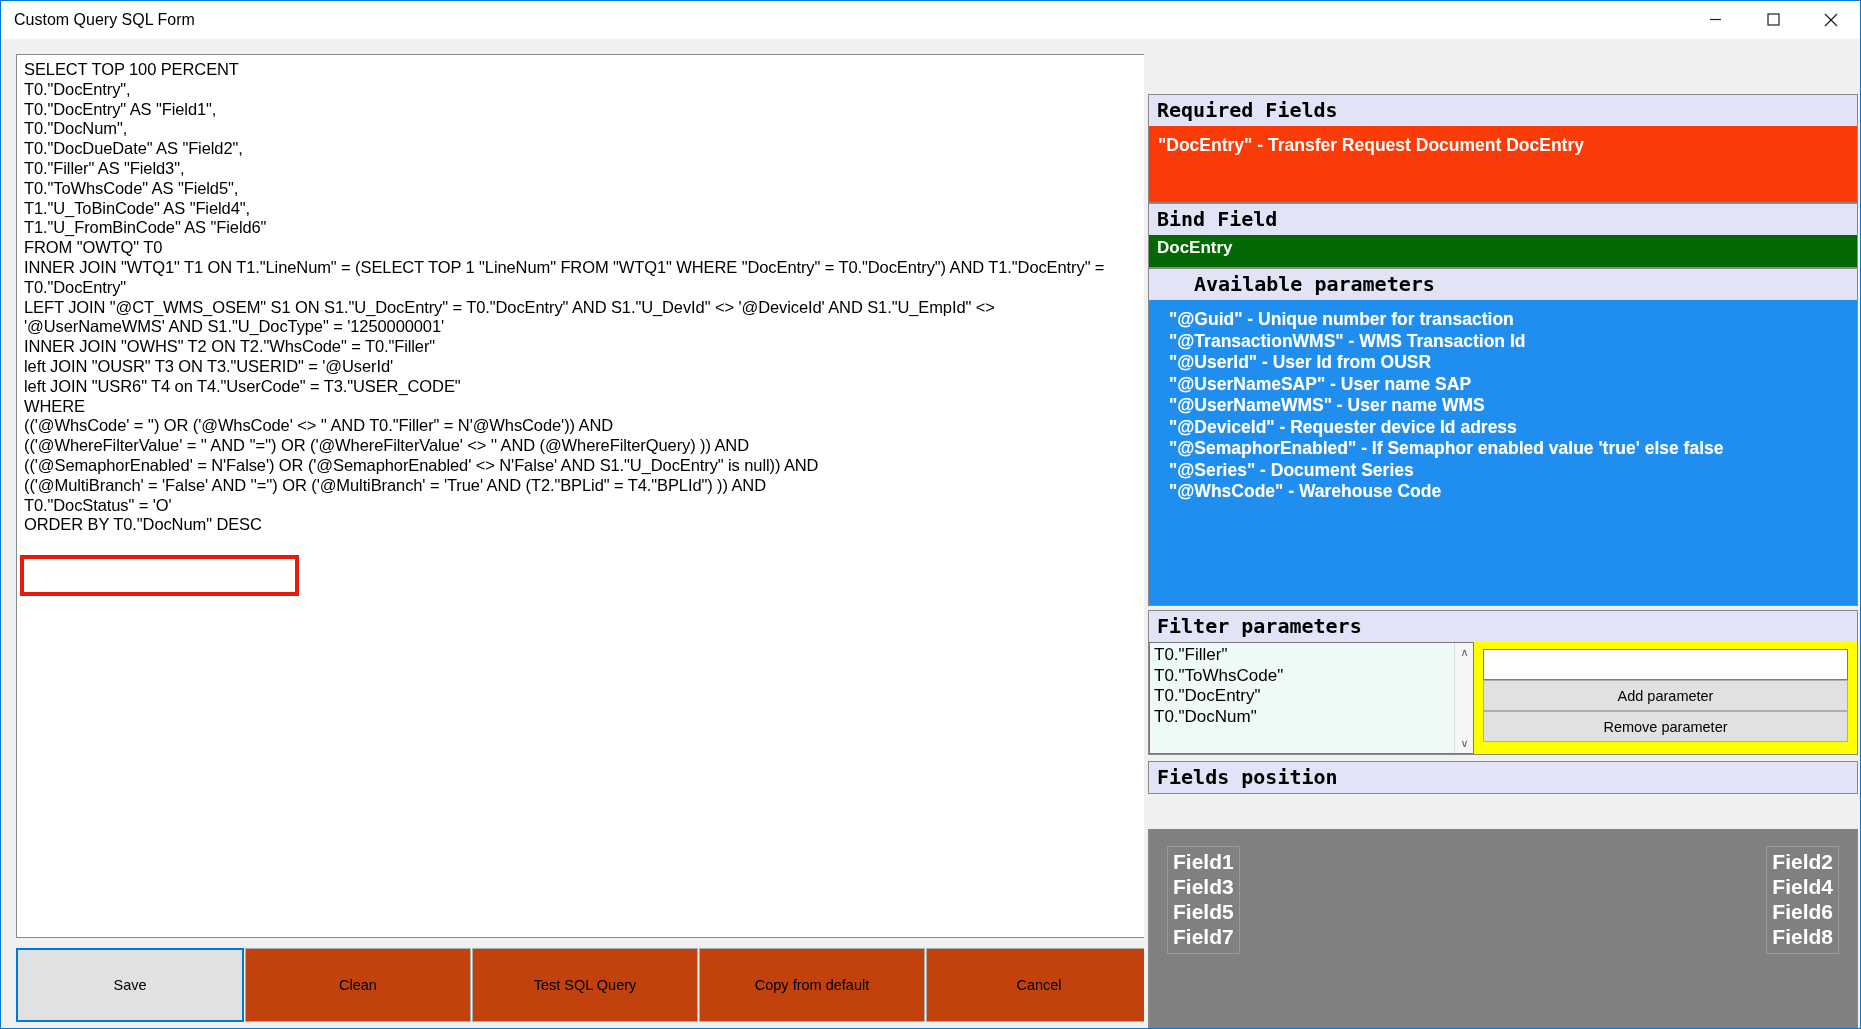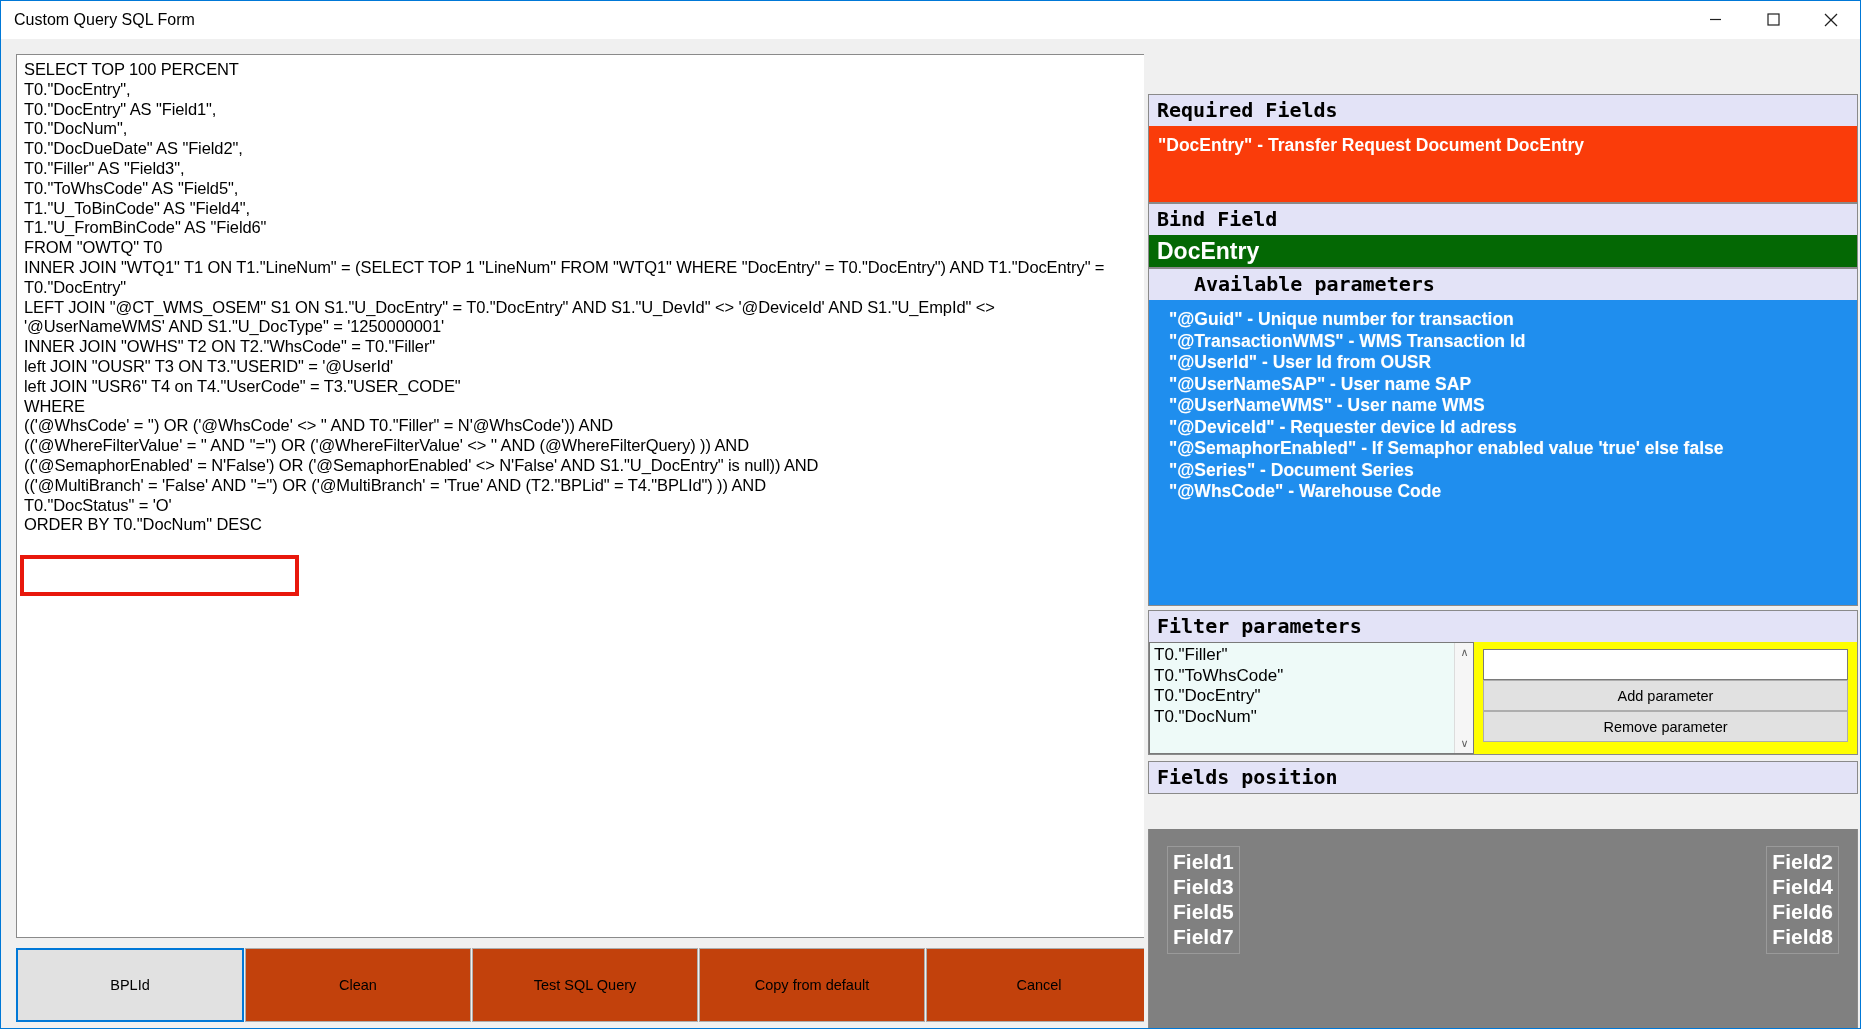--- a/index.html
+++ b/index.html
@@ -154,21 +154,21 @@
   #bind-body {
     top: 195px;
     height: 33px;
     background: #046804;
     border: 1px solid #8a8a8a;
     border-top: none;
     padding: 3px 0 0 8px;
   }
   #bind-body .bind-line {
     color: #ffffff;
-    font-size: 23px;
+    font-size: 17px;
     font-weight: bold;
     font-family: "Liberation Sans", sans-serif;
   }
 
   
   #avail-header { top: 228px; padding-left: 45px; }
   #avail-body {
     top: 260px;
     height: 306px;
     background: #1f8eee;
@@ -330,21 +330,21 @@
 (('@WhsCode' = '') OR ('@WhsCode' &lt;&gt; '' AND T0."Filler" = N'@WhsCode')) AND
 (('@WhereFilterValue' = '' AND ''='') OR ('@WhereFilterValue' &lt;&gt; '' AND (@WhereFilterQuery) )) AND
 (('@SemaphorEnabled' = N'False') OR ('@SemaphorEnabled' &lt;&gt; N'False' AND S1."U_DocEntry" is null)) AND
 (('@MultiBranch' = 'False' AND ''='') OR ('@MultiBranch' = 'True' AND (T2."BPLid" = T4."BPLId") )) AND
 T0."DocStatus" = 'O'
 ORDER BY T0."DocNum" DESC</pre>
       <div id="sql-highlight"></div>
     </div>
 
     <div id="btn-row">
-      <div class="form-btn primary">BPLId</div>
+      <div class="form-btn primary">Save</div>
       <div class="form-btn">Clean</div>
       <div class="form-btn">Test SQL Query</div>
       <div class="form-btn">Copy from default</div>
       <div class="form-btn">Cancel</div>
     </div>
 
     <div id="right-panel">
 
       <div class="section-header panel-block" id="required-header">Required Fields</div>
       <div class="panel-block" id="required-body">

